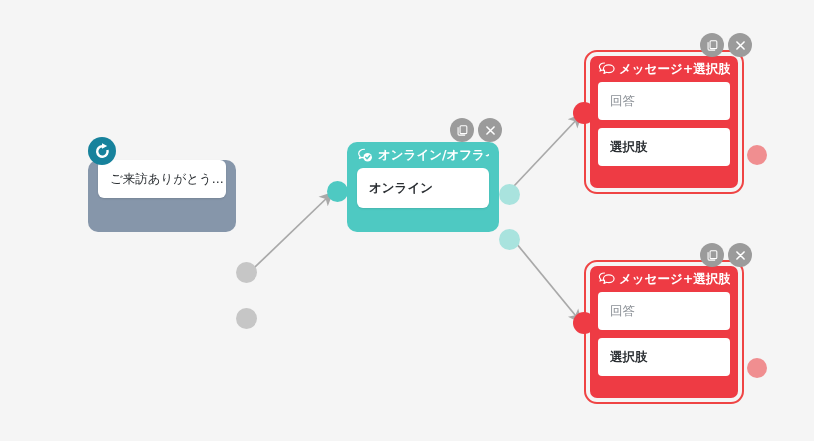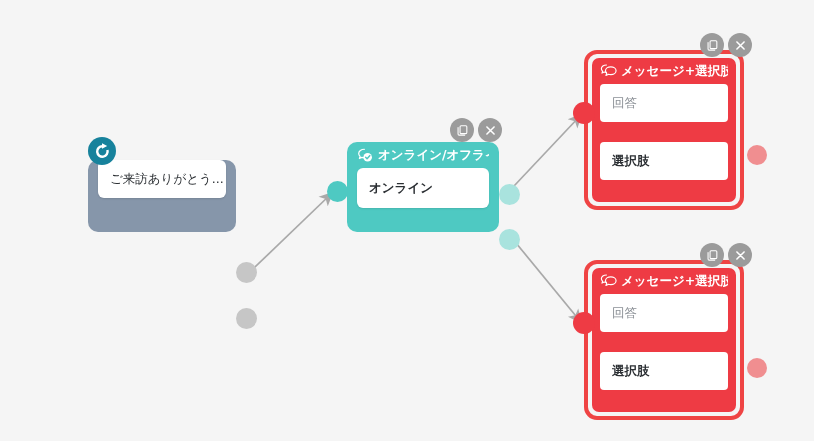--- a/index.html
+++ b/index.html
@@ -21,21 +21,21 @@
   .node-title{
     text-align:center;font-size:12.5px;font-weight:bold;color:#ffffff;
     line-height:26px;height:26px;white-space:nowrap;overflow:hidden;
     display:flex;align-items:center;justify-content:center;gap:4px;
   }
   .node-title.left{justify-content:flex-start;}
   .field{
     background:#ffffff;border-radius:6px;
     font-size:12.5px;color:#2b2f33;
     padding:0 12px;height:38px;display:flex;align-items:center;
-    margin-bottom:20px;white-space:nowrap;overflow:hidden;
+    margin-bottom:8px;white-space:nowrap;overflow:hidden;
   }
   .field:last-child{margin-bottom:12px;}
   .field.bold{font-weight:bold;}
   .field.placeholder{color:#8b9096;}
 
   
   #node-start{left:88px;top:160px;width:148px;}
   #node-start .node-body{background:#8696aa;padding-top:0;}
   #node-start .node-title{color:#ffffff;}
   #node-start .field{margin-bottom:22px;box-shadow:0 1px 2px rgba(0,0,0,.12);}
@@ -50,21 +50,21 @@
   
   #node-onoff{left:347px;top:142px;width:152px;}
   #node-onoff .node-body{background:#4ec9c2;}
   #node-onoff .field{box-shadow:0 1px 2px rgba(0,0,0,.10);}
   #node-onoff .field{height:40px;font-weight:bold;}
 
   
   .node-msg{width:160px;}
   .node-msg .ring{
     box-sizing:border-box;
-    border:4px solid #ef4444;border-radius:13px;padding:4px;background:transparent;
+    border:2px solid #ef4444;border-radius:13px;padding:4px;background:transparent;
   }
   .node-msg .node-body{background:#ee3b44;border-radius:7px;padding:0 8px 10px 8px;}
   .node-msg .node-title{justify-content:flex-start;gap:3px;font-size:12.5px;}
   .node-msg .field{height:38px;border-radius:4px;}
   #node-msg-top{left:584px;top:50px;}
   #node-msg-bot{left:584px;top:260px;}
 
   
   .tools{position:absolute;display:flex;gap:4px;z-index:7;}
   .tool-btn{

